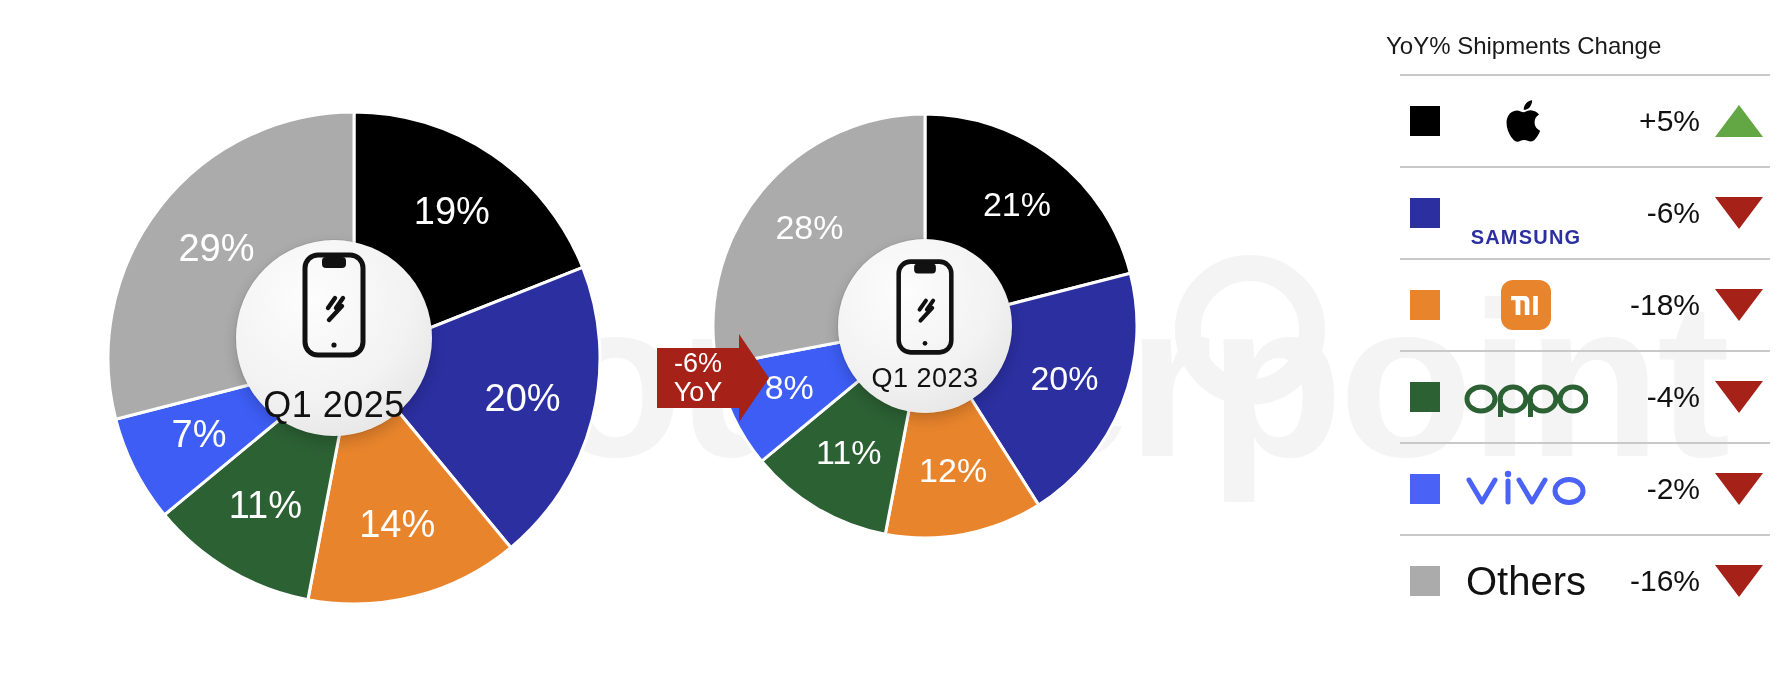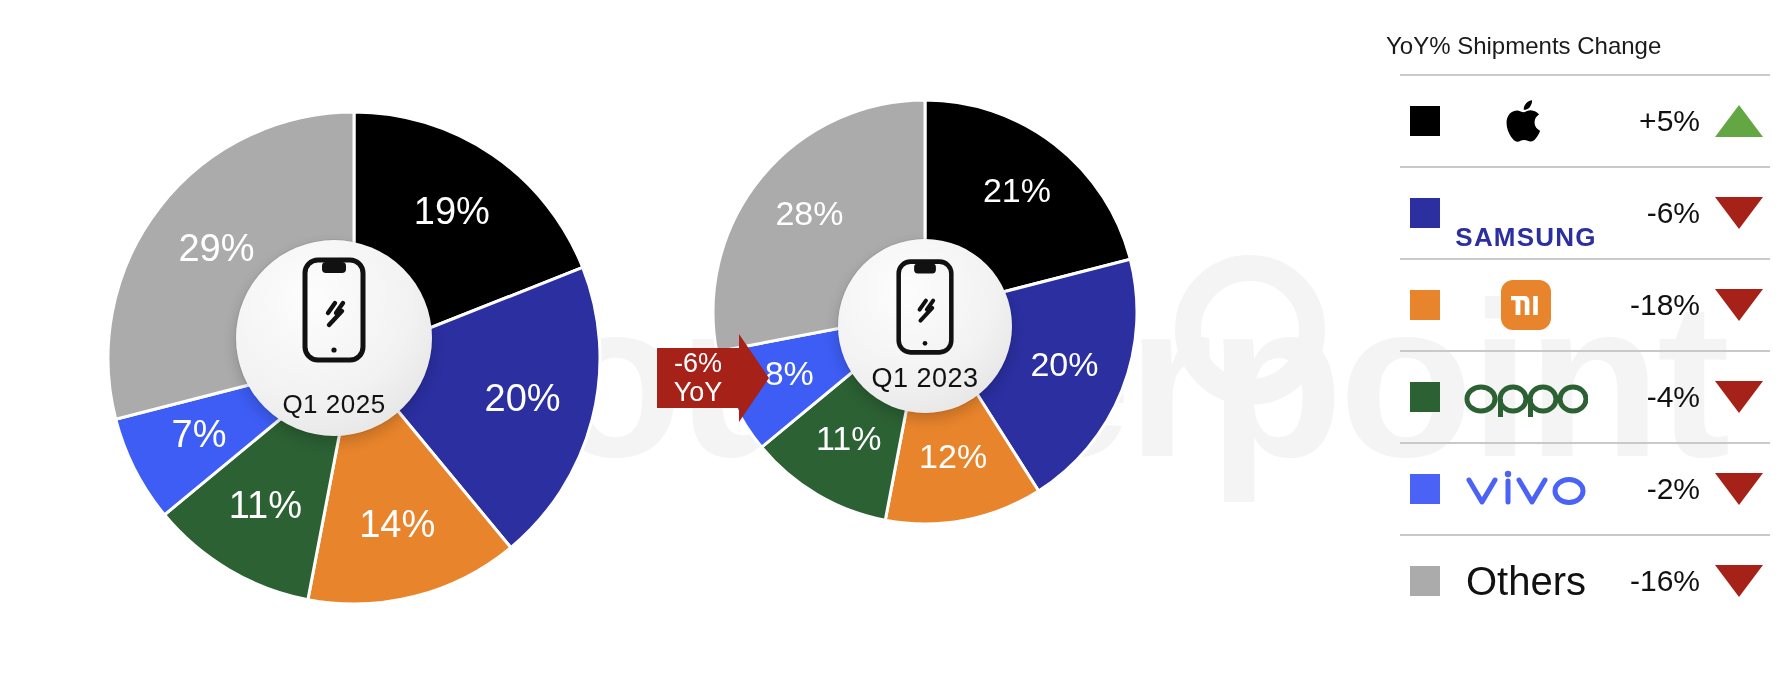--- a/index.html
+++ b/index.html
@@ -45,21 +45,21 @@
   .lrow:first-child{border-top:2px solid #c9c9c9;}
   .sw{width:30px;height:30px;flex:0 0 30px;margin-left:10px;}
   .logo{flex:1 1 auto;display:flex;align-items:center;justify-content:center;
         height:56px;}
   .val{flex:0 0 88px;text-align:right;font-size:30px;color:#111;
        white-space:nowrap;padding-right:8px;}
   .tri{flex:0 0 62px;display:flex;align-items:center;justify-content:center;}
   .tri svg{display:block;}
   .logo-text{font-size:40px;color:#111;}
   .samsung-txt{font-family:"Liberation Sans",sans-serif;font-weight:700;
-     font-size:26px;letter-spacing:1.2px;color:#2B2FA0;margin-top:48px;}
+     font-size:20px;letter-spacing:1.2px;color:#2B2FA0;margin-top:48px;}
 </style>
 </head>
 <body>
 
 <div id="stage">
 
   <div class="watermark">counterpoint</div>
   <div class="wm-dot"></div>
 
   <div class="donut" style="left:108px;top:112px;">
@@ -86,34 +86,34 @@
     <svg class="phone" width="66" height="108" viewBox="0 0 66 108">
       <rect x="4" y="4" width="58" height="100" rx="13" ry="13" fill="none" stroke="#111" stroke-width="5"></rect>
       <path d="M25 6 h16 a4 4 0 0 1 4 4 v3 a4 4 0 0 1 -4 4 h-16 a4 4 0 0 1 -4 -4 v-3 a4 4 0 0 1 4 -4 z" fill="#111"></path>
       <g stroke="#111" stroke-width="4.4" stroke-linecap="round">
         <line x1="27" y1="57" x2="34" y2="47"></line>
         <line x1="35" y1="57" x2="42" y2="47"></line>
         <line x1="28" y1="69" x2="41" y2="55"></line>
       </g>
       <circle cx="33" cy="94" r="2.6" fill="#111"></circle>
     </svg>
-    <div class="hub-label" style="font-size:26px;margin-top:25px;">Q1 2025</div>
+    <div class="hub-label" style="font-size:36px;margin-top:25px;">Q1 2025</div>
   </div>
 
   <div class="yoy-arrow" style="left:657px;top:334px;">
     <svg width="112" height="88" viewBox="0 0 112 88">
       <path d="M0 14 H82 V0 L112 44 L82 88 V74 H0 Z" fill="#A62118"></path>
     </svg>
     <div class="atxt" style="width:82px;height:88px;">
       <div>-6%</div>
       <div>YoY</div>
     </div>
   </div>
 
-  <div class="donut" style="left:713px;top:100px;">
+  <div class="donut" style="left:713px;top:114px;">
     <svg width="424" height="424" viewBox="0 0 424 424">
       <g id="right-slices">
           <path d="M 212 212 L 212 0 A 212 212 0 0 1 417.3396301592698 159.27774392105076 Z" fill="#000000" stroke="#ffffff" stroke-width="3"></path>
           <path d="M 212 212 L 417.3396301592698 159.27774392105076 A 212 212 0 0 1 325.5952805355473 390.99752020642717 Z" fill="#2B2FA0" stroke="#ffffff" stroke-width="3"></path>
           <path d="M 212 212 L 325.5952805355473 390.99752020642717 A 212 212 0 0 1 172.27516130782644 420.24489715448203 Z" fill="#E8842C" stroke="#ffffff" stroke-width="3"></path>
           <path d="M 212 212 L 172.27516130782644 420.24489715448203 A 212 212 0 0 1 48.651192531532786 347.13388582672235 Z" fill="#2C6134" stroke="#ffffff" stroke-width="3"></path>
           <path d="M 212 212 L 48.651192531532786 347.13388582672235 A 212 212 0 0 1 3.755102845517996 251.72483869217362 Z" fill="#3D5DF4" stroke="#ffffff" stroke-width="3"></path>
           <path d="M 212 212 L 3.755102845517996 251.72483869217362 A 212 212 0 0 1 211.99999999999997 0 Z" fill="#ABABAB" stroke="#ffffff" stroke-width="3"></path>
         </g>
       <g id="right-labels">

